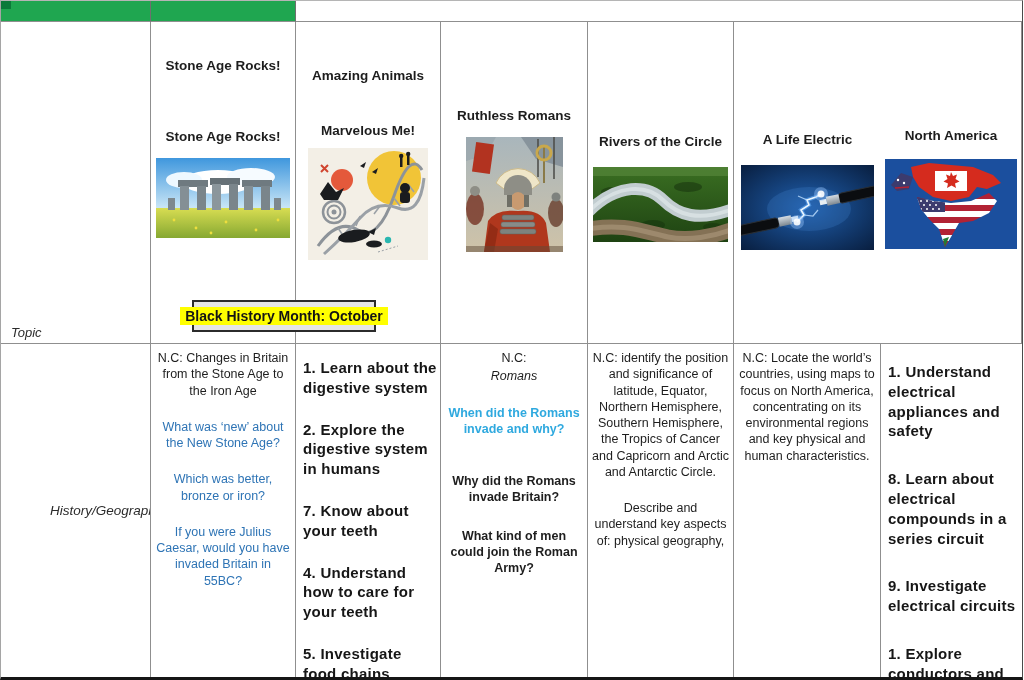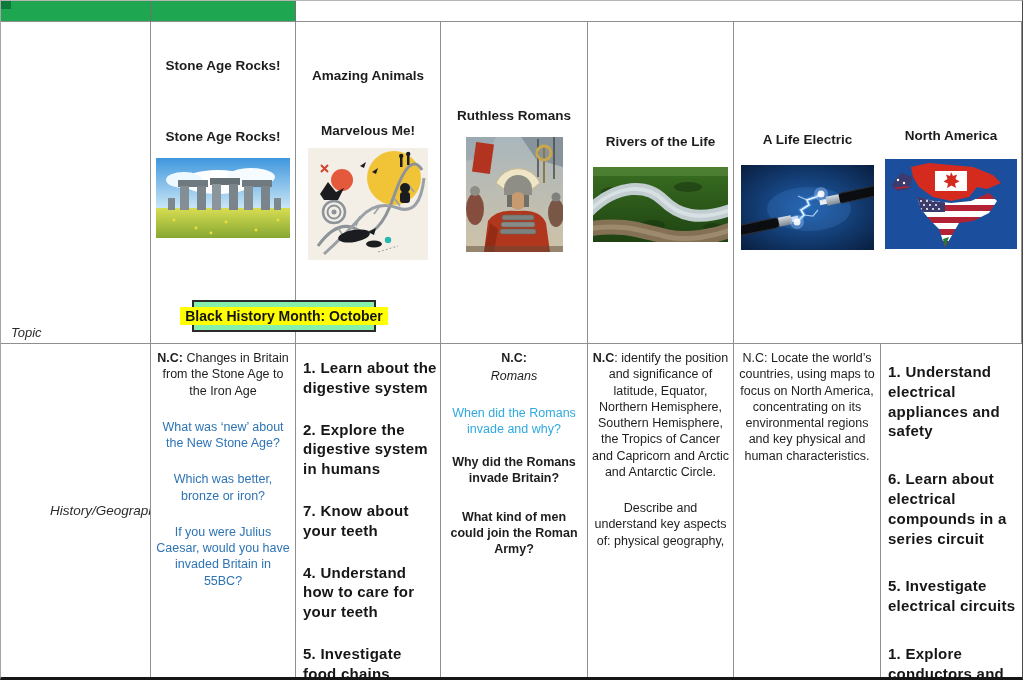--- a/index.html
+++ b/index.html
@@ -38,37 +38,37 @@
   .col-na .t1{margin-top:106px;} .col-na .pic{margin-top:14px;}
   .col-electric .t1{margin-top:110px;} .col-electric .pic{margin-top:16px;}
   
   .label-cell{font-size:13px; color:#2b2b2b;font-style:italic;}
   .topic-label{position:absolute; left:10px; bottom:3px;}
   .subject-cell{display:flex; align-items:center;padding-left:41px;}
   .subject-label{padding-left:8px; font-size:13.5px; color:#2b2b2b;}
   
   .ccell{padding-top:6px;}
   .blk{font-size:12.5px; line-height:1.3; color:#1e1e1e; text-align:center; margin:0 4px 18px;}
-  .blk .b{font-weight:700;}
+  .blk .b{font-weight:400;}
   .blk-nc{margin-bottom:0;}
   .blk-plain{margin-top:2px; margin-bottom:20px;font-style:italic;}
   .blk-ncpara{margin-bottom:20px;}
   .blk-blue{color:var(--blue); font-weight:400; margin-bottom:20px;}
-  .blk-cyan{color:var(--cyan); font-weight:400; margin-bottom:17px;}
+  .blk-cyan{color:var(--cyan); font-weight:700; margin-bottom:36px;}
   .blk-bold{font-weight:700; margin-bottom:22px;}
   .blk-para{margin-bottom:26px;}
   .blk-list{text-align:left; font-weight:700; letter-spacing:.25px; font-size:15px;
             margin:0 3px 22px 7px; color:#161616; line-height:1.32;}
   .cell-electric{padding-top:18px;}
   .cell-animals{padding-top:14px;}
   .cell-electric .blk-list{margin-bottom:28px;}
   
   .banner{
     position:absolute; left:191px; top:299px; width:184px; height:32px;
-    background:#86efac; border:2px solid #2b2b2b; display:flex; align-items:center; justify-content:center;
+    background:#e5e5e5; border:2px solid #2b2b2b; display:flex; align-items:center; justify-content:center;
     z-index:5;
   }
   .banner-hl{background:#ffff00; font-weight:700; font-size:14px; color:#141414; padding:1px 5px; white-space:nowrap;}
 </style>
 </head>
 <body>
 
 <div class="sheet">
   <div class="corner-dark"></div>
 
@@ -189,21 +189,21 @@
         <rect x="34" y="92" width="36" height="5" rx="2" fill="#7e827e" stroke="#5c605c" stroke-width=".5"></rect>
         <ellipse cx="9" cy="72" rx="9" ry="16" fill="#7a3a2a" opacity=".85"></ellipse>
         <circle cx="9" cy="54" r="5" fill="#8e8e86"></circle>
         <ellipse cx="90" cy="76" rx="8" ry="14" fill="#6c4434" opacity=".85"></ellipse>
         <circle cx="90" cy="60" r="4.5" fill="#7e827e"></circle>
         <rect y="109" width="97" height="6" fill="#5e4a38" opacity=".5"></rect>
       </svg>
     </div>
 
     <div class="cell tcell col-rivers">
-      <div class="title t1">Rivers of the Life</div>
+      <div class="title t1">Rivers of the Circle</div>
       <svg class="pic" width="135" height="75" viewBox="0 0 135 75">
         <defs>
             <linearGradient id="forest" x1="0" y1="0" x2="0" y2="1">
               <stop offset="0" stop-color="#3a6f22"></stop>
               <stop offset="1" stop-color="#1e4212"></stop>
             </linearGradient>
           </defs>
         <rect width="135" height="75" fill="url(#forest)"></rect>
         <rect width="135" height="9" fill="#56863a" opacity=".7"></rect>
         <ellipse cx="20" cy="25" rx="12" ry="5" fill="#142e0c" opacity=".5"></ellipse>
@@ -320,18 +320,18 @@
       </div>
     <div class="cell r2 ccell cell-rivers">
         <div class="blk blk-ncpara"><span class="b">N.C</span>: identify the position and significance of latitude, Equator, Northern Hemisphere, Southern Hemisphere, the Tropics of Cancer and Capricorn and Arctic and Antarctic Circle.</div>
         <div class="blk blk-para">Describe and understand key aspects of: physical geography,</div>
       </div>
     <div class="cell r2 ccell cell-north-america">
         <div class="blk blk-para">N.C:  Locate the world’s countries, using maps to focus on North America, concentrating on its environmental regions and key physical and human characteristics.</div>
       </div>
     <div class="cell r2 ccell cell-electric last">
         <div class="blk blk-list">1. Understand electrical appliances and safety</div>
-        <div class="blk blk-list">6. Learn about electrical compounds in a series circuit</div>
-        <div class="blk blk-list">5. Investigate electrical circuits</div>
+        <div class="blk blk-list">8. Learn about electrical compounds in a series circuit</div>
+        <div class="blk blk-list">9. Investigate electrical circuits</div>
         <div class="blk blk-list">1. Explore conductors and insulators</div>
       </div>
   </div>
 </div>
 
 </body></html>

